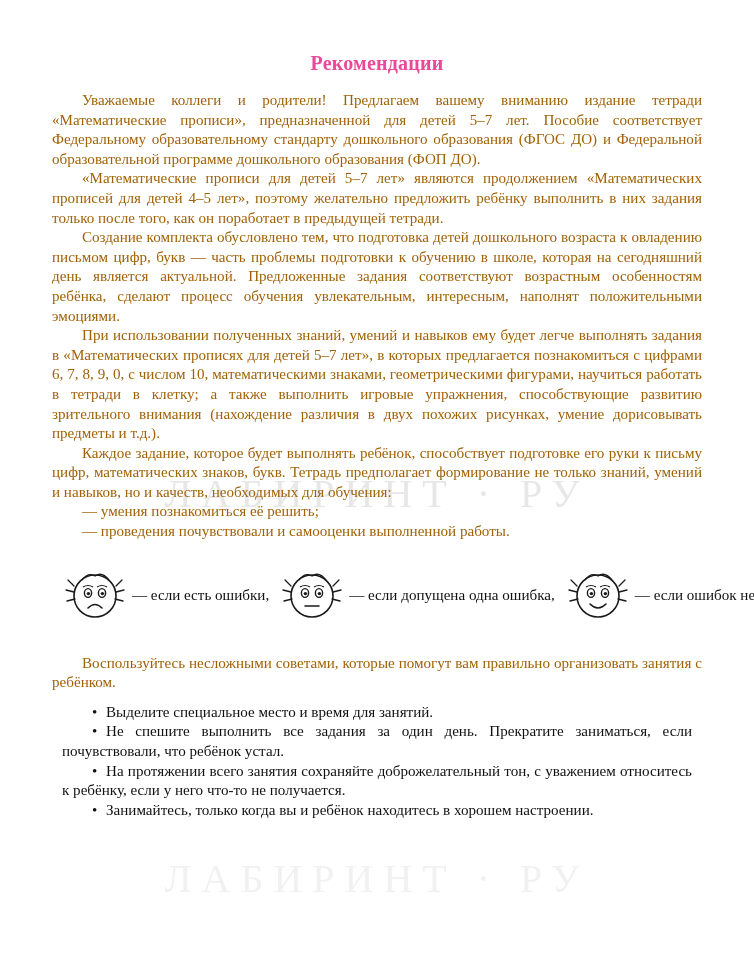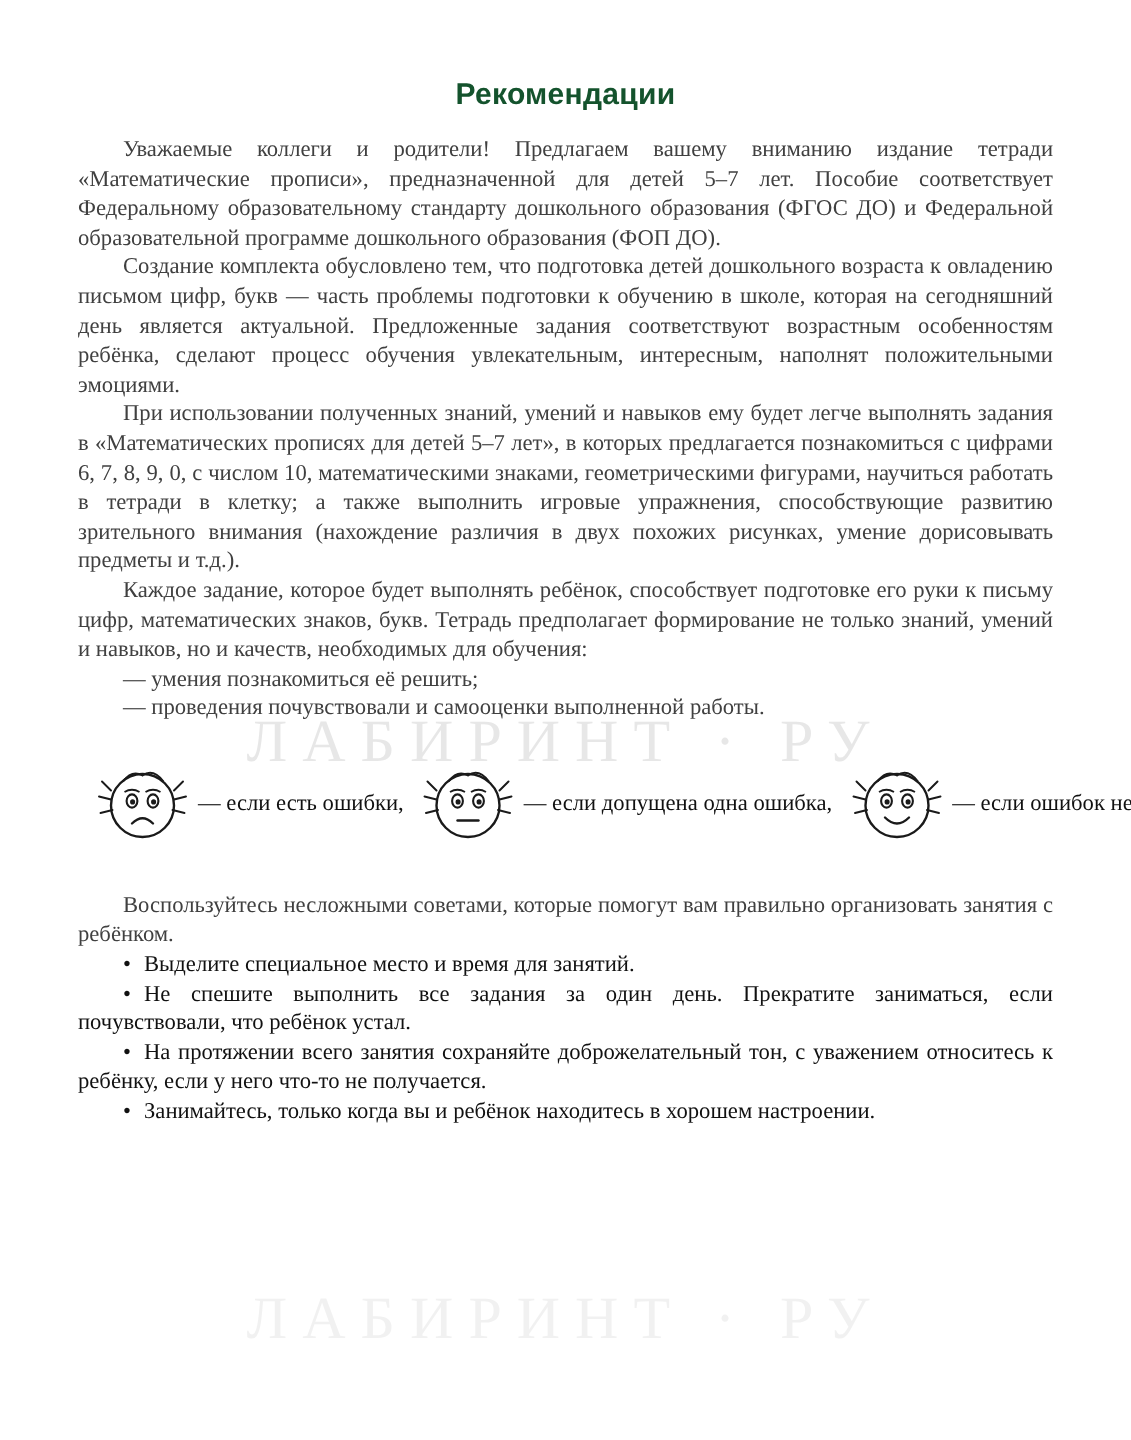--- a/index.html
+++ b/index.html
@@ -18,42 +18,42 @@
   .page {
     position: absolute;
     left: 0; top: 0;
     width: 754px;
     height: 960px;
     box-sizing: border-box;
     padding: 44px 52px 20px 52px;
   }
   .doc-title {
     text-align: center;
-    font-family: Liberation Sans, sans-serif;
+    font-family: Liberation Serif, serif;
     font-weight: bold;
     font-size: 20px;
     letter-spacing: 0.2px;
     margin: 8px 0 16px 0;
-    color: #14532d;
+    color: #ec4899;
   }
   .body-text p {
     margin: 0 0 0 0;
     text-align: justify;
     text-indent: 30px;
     font-size: 15.1px;
     line-height: 19.6px;
     font-family: "Liberation Serif", serif;
-    color: #404040;
+    color: #a16207;
     hyphens: manual;
   }
   .body-text p.dash-item {
     text-indent: 30px;
   }
   .bullet-list {
-    margin: 0;
+    margin: 10px;
     padding: 0;
     list-style: none;
   }
   .bullet-list li {
     position: relative;
     text-align: justify;
     font-size: 15.1px;
     line-height: 19.6px;
     padding-left: 0;
     text-indent: 30px;
@@ -120,20 +120,21 @@
 
 <div class="page">
 
   <div class="watermark">ЛАБИРИНТ · РУ</div>
   <div class="watermark2">ЛАБИРИНТ · РУ</div>
 
   <h1 class="doc-title">Рекомендации</h1>
 
   <div class="body-text">
     <p>Уважаемые коллеги и родители! Предлагаем вашему вниманию издание тетради «Математические прописи», предназначенной для детей 5–7 лет. Пособие соответствует Федеральному образовательному стандарту дошкольного образования (ФГОС ДО) и Федеральной образовательной программе дошкольного образования (ФОП ДО).</p>
+    <p>«Математические прописи для детей 5–7 лет» являются продолжением «Математических прописей для детей 4–5 лет», поэтому желательно предложить ребёнку выполнить в них задания только после того, как он поработает в предыдущей тетради.</p>
     <p>Создание комплекта обусловлено тем, что подготовка детей дошкольного возраста к овладению письмом цифр, букв — часть проблемы подготовки к обучению в школе, которая на сегодняшний день является актуальной. Предложенные задания соответствуют возрастным особенностям ребёнка, сделают процесс обучения увлекательным, интересным, наполнят положительными эмоциями.</p>
     <p>При использовании полученных знаний, умений и навыков ему будет легче выполнять задания в «Математических прописях для детей 5–7 лет», в которых предлагается познакомиться с цифрами 6, 7, 8, 9, 0, с числом 10, математическими знаками, геометрическими фигурами, научиться работать в тетради в клетку; а также выполнить игровые упражнения, способствующие развитию зрительного внимания (нахождение различия в двух похожих рисунках, умение дорисовывать предметы и т.д.).</p>
     <p>Каждое задание, которое будет выполнять ребёнок, способствует подготовке его руки к письму цифр, математических знаков, букв. Тетрадь предполагает формирование не только знаний, умений и навыков, но и качеств, необходимых для обучения:</p>
 
     <p class="dash-item">— умения познакомиться её решить;</p>
     <p class="dash-item">— проведения почувствовали и самооценки выполненной работы.</p>
 
   </div>
 
   <div class="faces-row">

